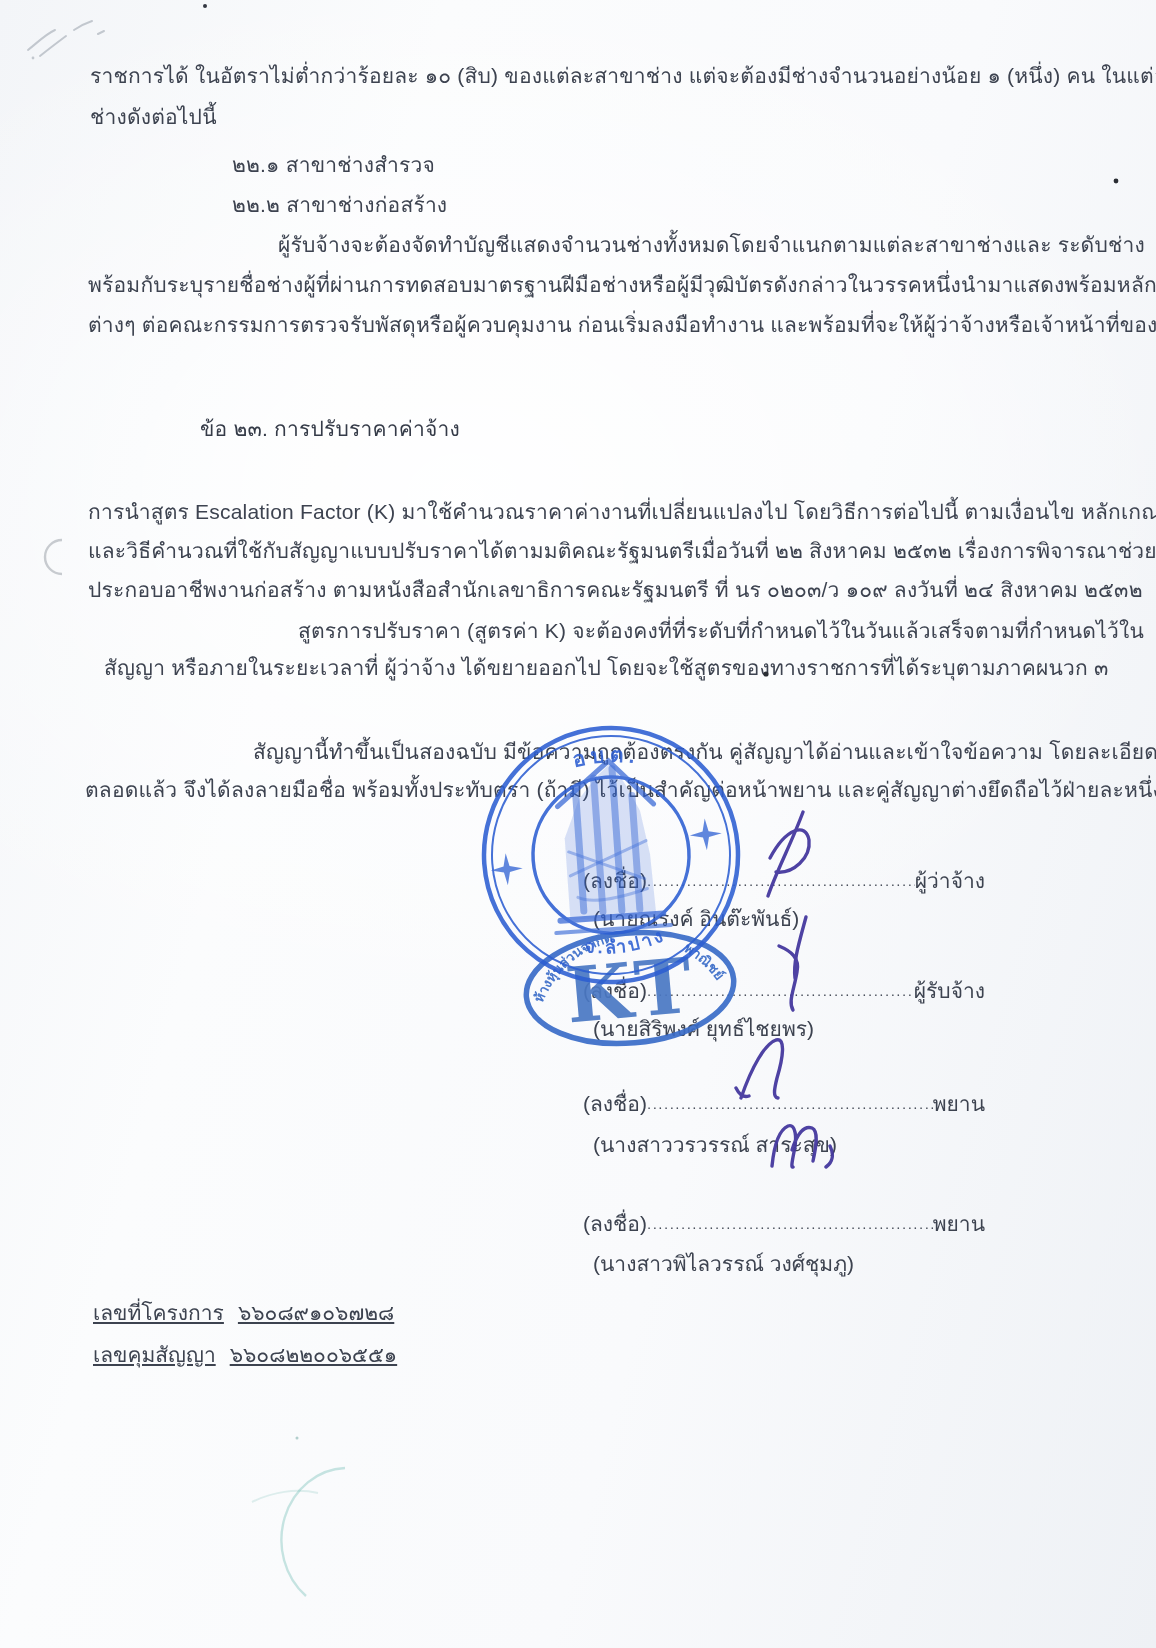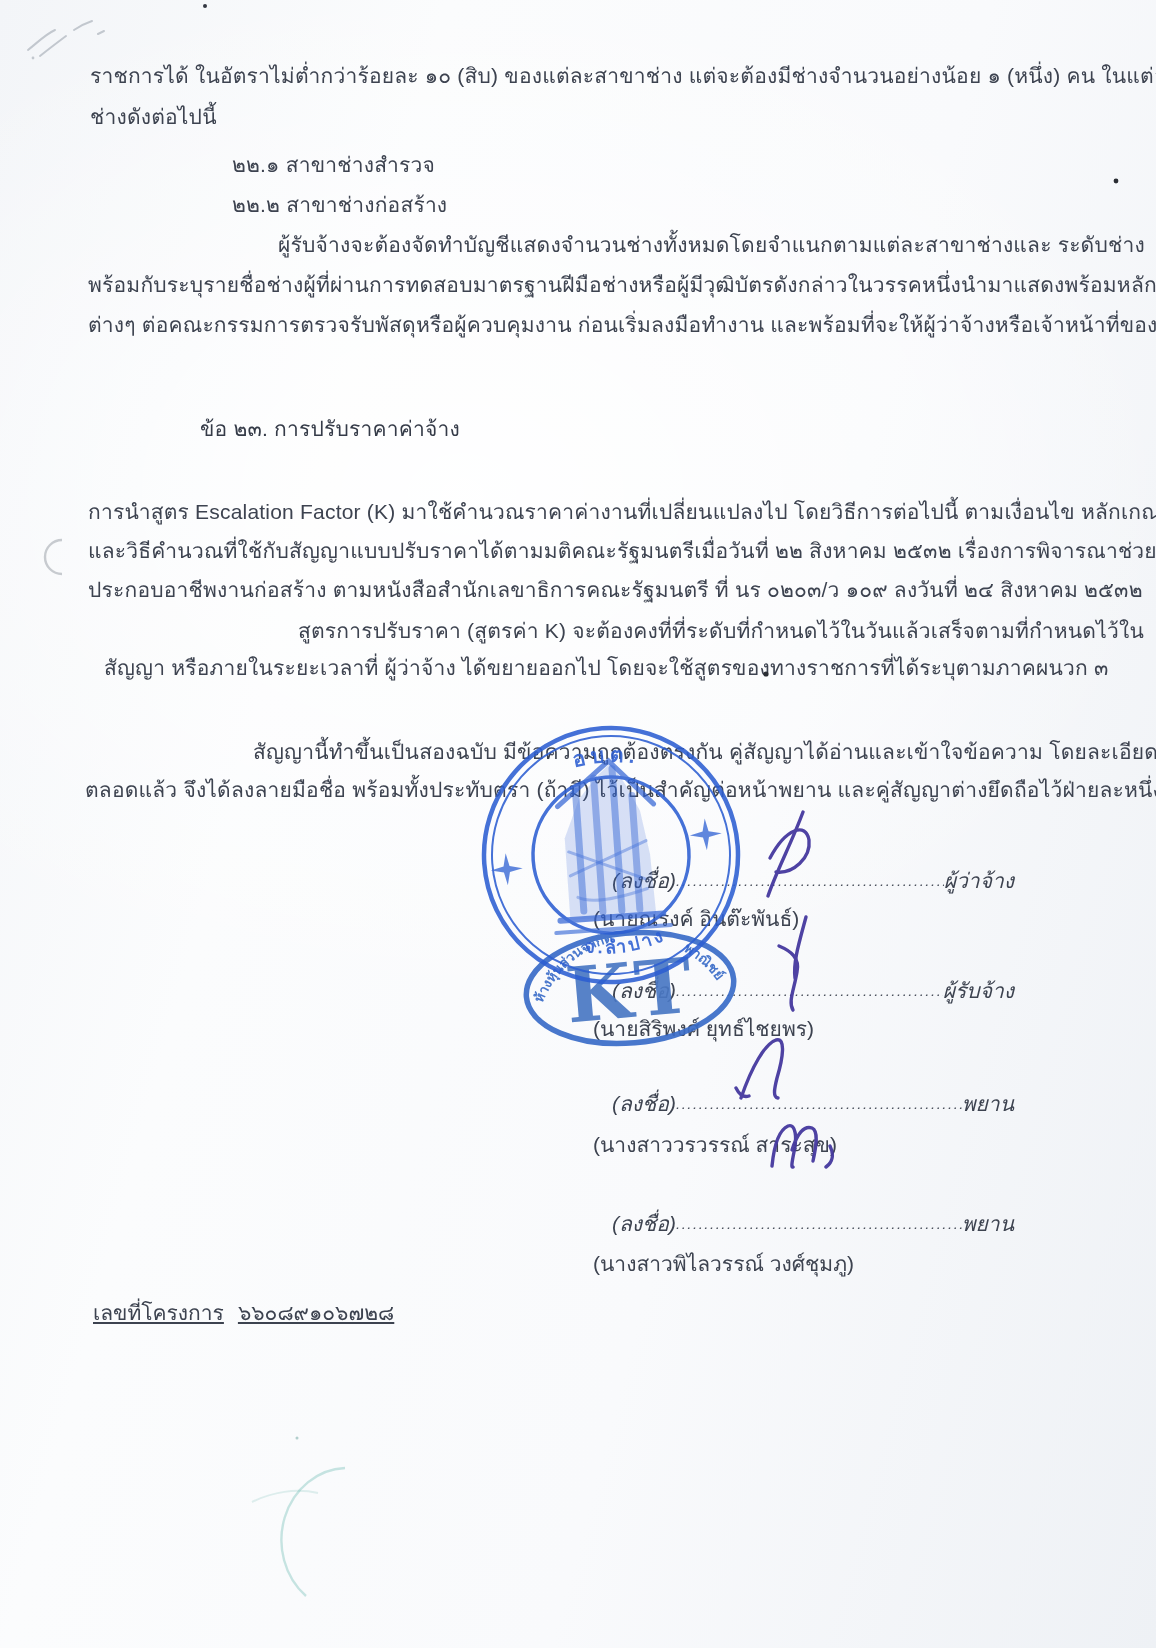--- a/index.html
+++ b/index.html
@@ -16,23 +16,23 @@
   .tl{
     position:absolute;
     font-size:21px;
     line-height:28px;
     white-space:nowrap;
     letter-spacing:.2px;
   }
   .tl.bold{font-weight:400;color:#353b48;}
   .sigrow{
     position:absolute;
-    left:612px;width:402px;
+    left:583px;width:402px;
     display:flex;align-items:baseline;
-    font-size:21px;white-space:nowrap;font-style:italic;
+    font-size:21px;white-space:nowrap;
   }
   .sigrow .dots{
     flex:1;overflow:hidden;
     font-size:15px;letter-spacing:1.5px;
     color:#4a505c;
     transform:translateY(-2px);
   }
   .signame{
     position:absolute;
     left:593px;width:330px;
@@ -94,20 +94,23 @@
 
   <div class="sigrow" style="top:1207px">
     <span>(ลงชื่อ)</span>
     <span class="dots">..........................................................................................</span>
     <span>พยาน</span>
   </div>
   <div class="signame" style="top:1247px">(นางสาวพิไลวรรณ์ วงศ์ชุมภู)</div>
 
   <div class="footline" style="top:1296px">
     <span>เลขที่โครงการ</span><span class="val">๖๖๐๘๙๑๐๖๗๒๘</span>
+  </div>
+  <div class="footline" style="top:1338px">
+    <span>เลขคุมสัญญา</span><span class="val">๖๖๐๘๒๒๐๐๖๕๕๑</span>
   </div>
 
   <svg class="overlay" width="1156" height="1648" viewBox="0 0 1156 1648">
 
     <g stroke="#9aa2ac" stroke-width="2" opacity="0.55" fill="none" stroke-linecap="round">
       <path d="M28,50 C38,42 46,34 55,30"></path>
       <path d="M40,56 C50,48 58,42 66,36"></path>
       <path d="M74,30 C80,26 86,23 92,21"></path>
       <path d="M98,34 l6,-3"></path>
       <circle cx="33" cy="58" r="1.4" fill="#9aa2ac" stroke="none"></circle>

